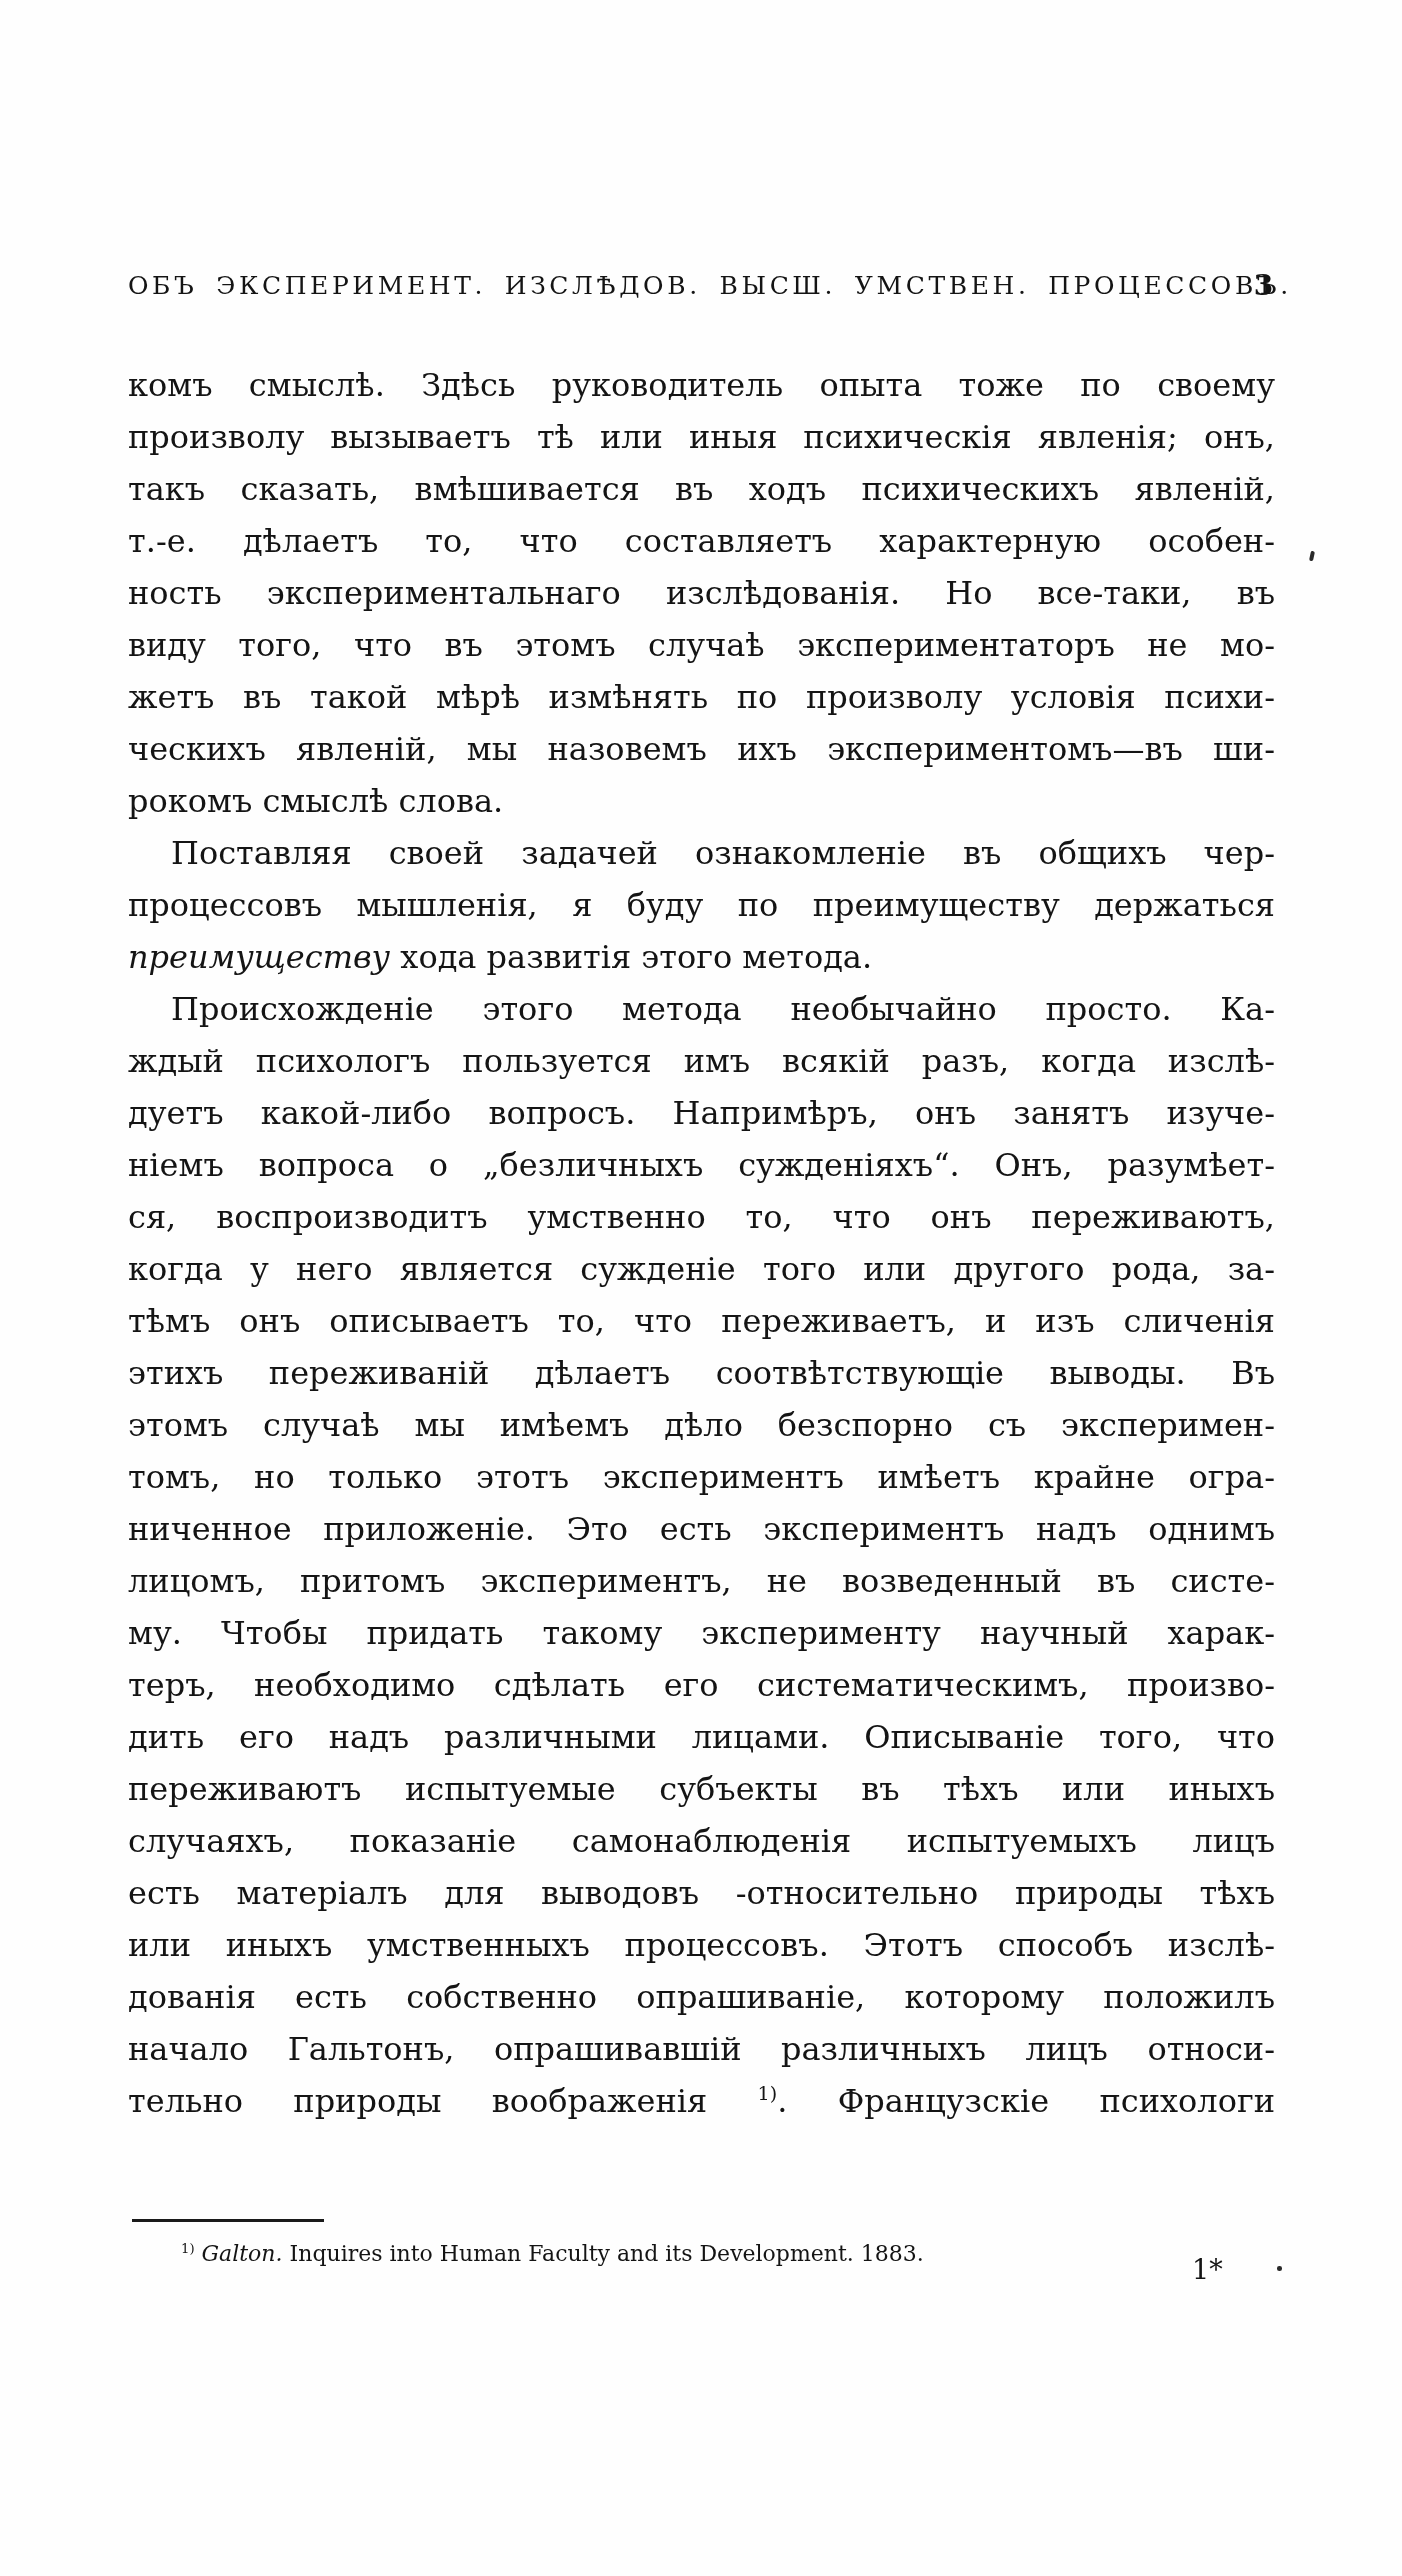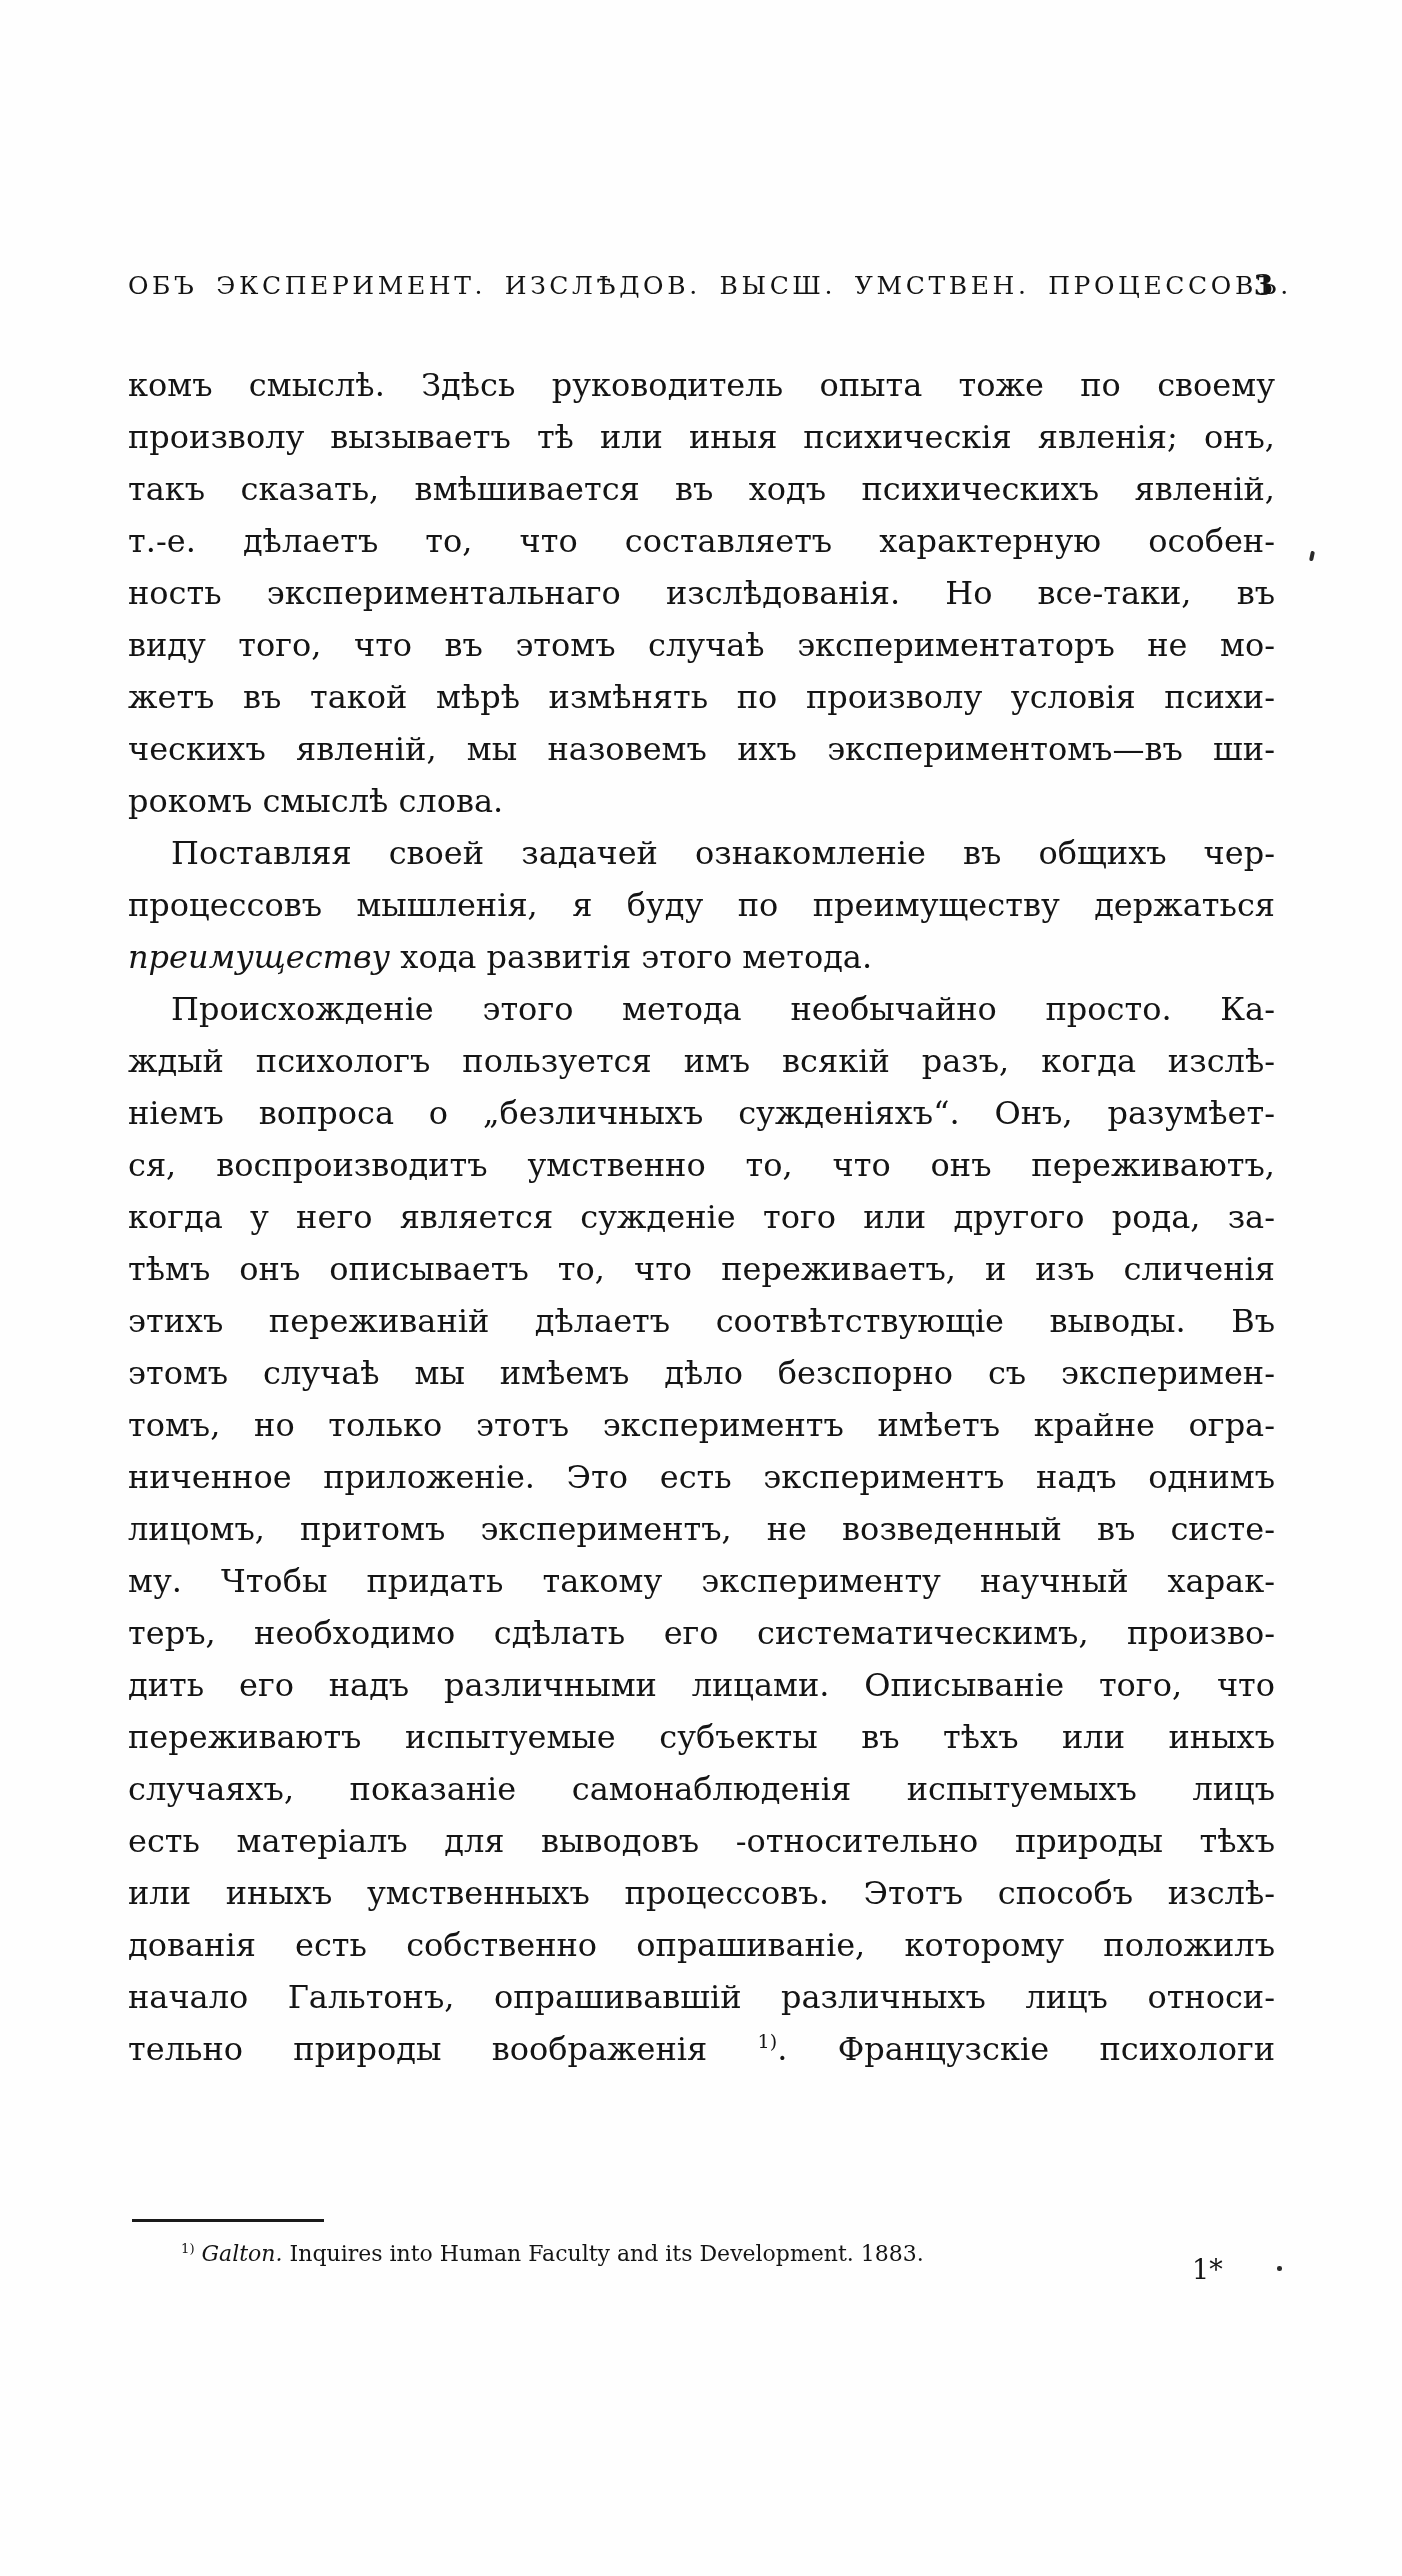--- a/index.html
+++ b/index.html
@@ -90,20 +90,21 @@
       <div class="line"><span>ность экспериментальнаго изслѣдованія. Но все-таки, въ</span></div>
       <div class="line"><span>виду того, что въ этомъ случаѣ экспериментаторъ не мо-</span></div>
       <div class="line"><span>жетъ въ такой мѣрѣ измѣнять по произволу условія психи-</span></div>
       <div class="line"><span>ческихъ явленій, мы назовемъ ихъ экспериментомъ—въ ши-</span></div>
       <div class="line last"><span>рокомъ смыслѣ слова.</span></div>
       <div class="line indent"><span>Поставляя своей задачей ознакомленіе въ общихъ чер-</span></div>
       <div class="line"><span>процессовъ мышленія, я буду по преимуществу держаться</span></div>
       <div class="line last"><span class="it">преимуществу</span><span> хода развитія этого метода.</span></div>
       <div class="line indent"><span>Происхожденіе этого метода необычайно просто. Ка-</span></div>
       <div class="line"><span>ждый психологъ пользуется имъ всякій разъ, когда изслѣ-</span></div>
+      <div class="line"><span>дуетъ какой-либо вопросъ. Напримѣръ, онъ занятъ изуче-</span></div>
       <div class="line"><span>ніемъ вопроса о „безличныхъ сужденіяхъ“. Онъ, разумѣет-</span></div>
       <div class="line"><span>ся, воспроизводитъ умственно то, что онъ переживаютъ,</span></div>
       <div class="line"><span>когда у него является сужденіе того или другого рода, за-</span></div>
       <div class="line"><span>тѣмъ онъ описываетъ то, что переживаетъ, и изъ сличенія</span></div>
       <div class="line"><span>этихъ переживаній дѣлаетъ соотвѣтствующіе выводы. Въ</span></div>
       <div class="line"><span>этомъ случаѣ мы имѣемъ дѣло безспорно съ эксперимен-</span></div>
       <div class="line"><span>томъ, но только этотъ экспериментъ имѣетъ крайне огра-</span></div>
       <div class="line"><span>ниченное приложеніе. Это есть экспериментъ надъ однимъ</span></div>
       <div class="line"><span>лицомъ, притомъ экспериментъ, не возведенный въ систе-</span></div>
       <div class="line"><span>му. Чтобы придать такому эксперименту научный харак-</span></div>

